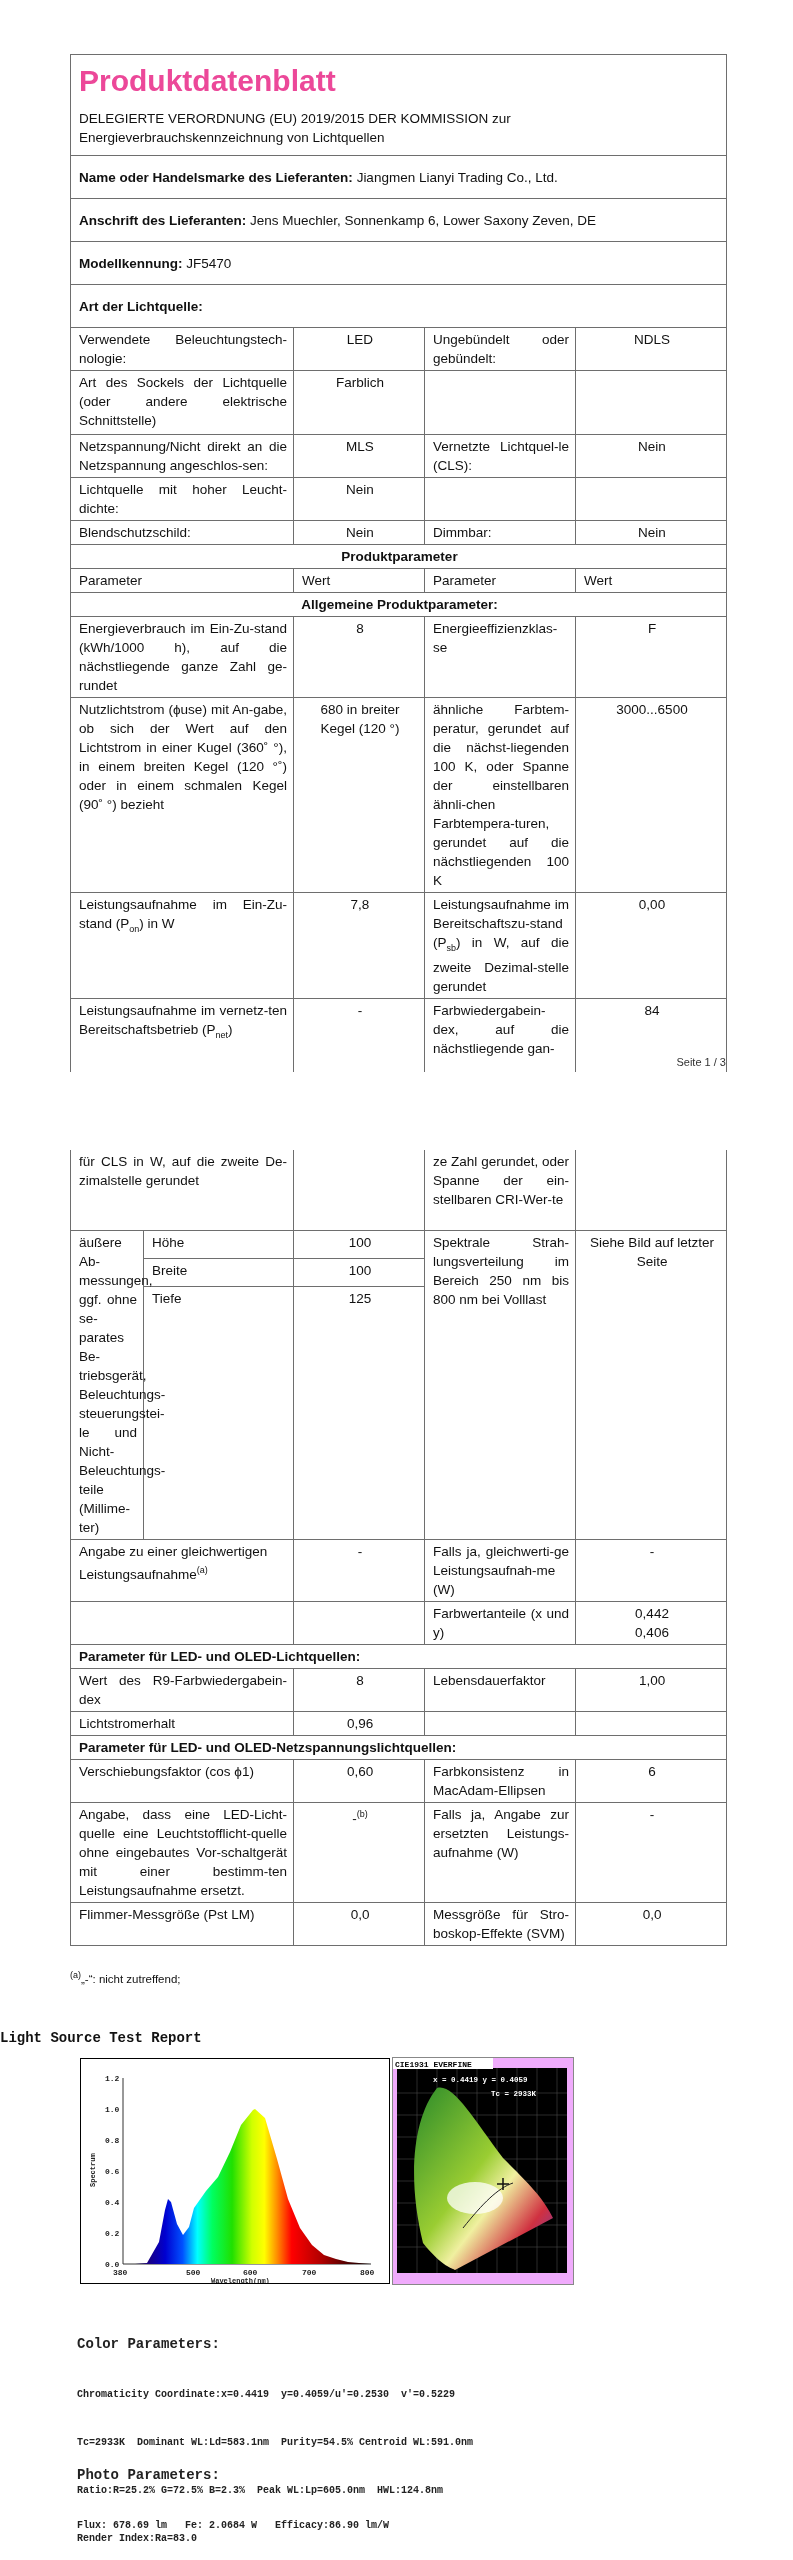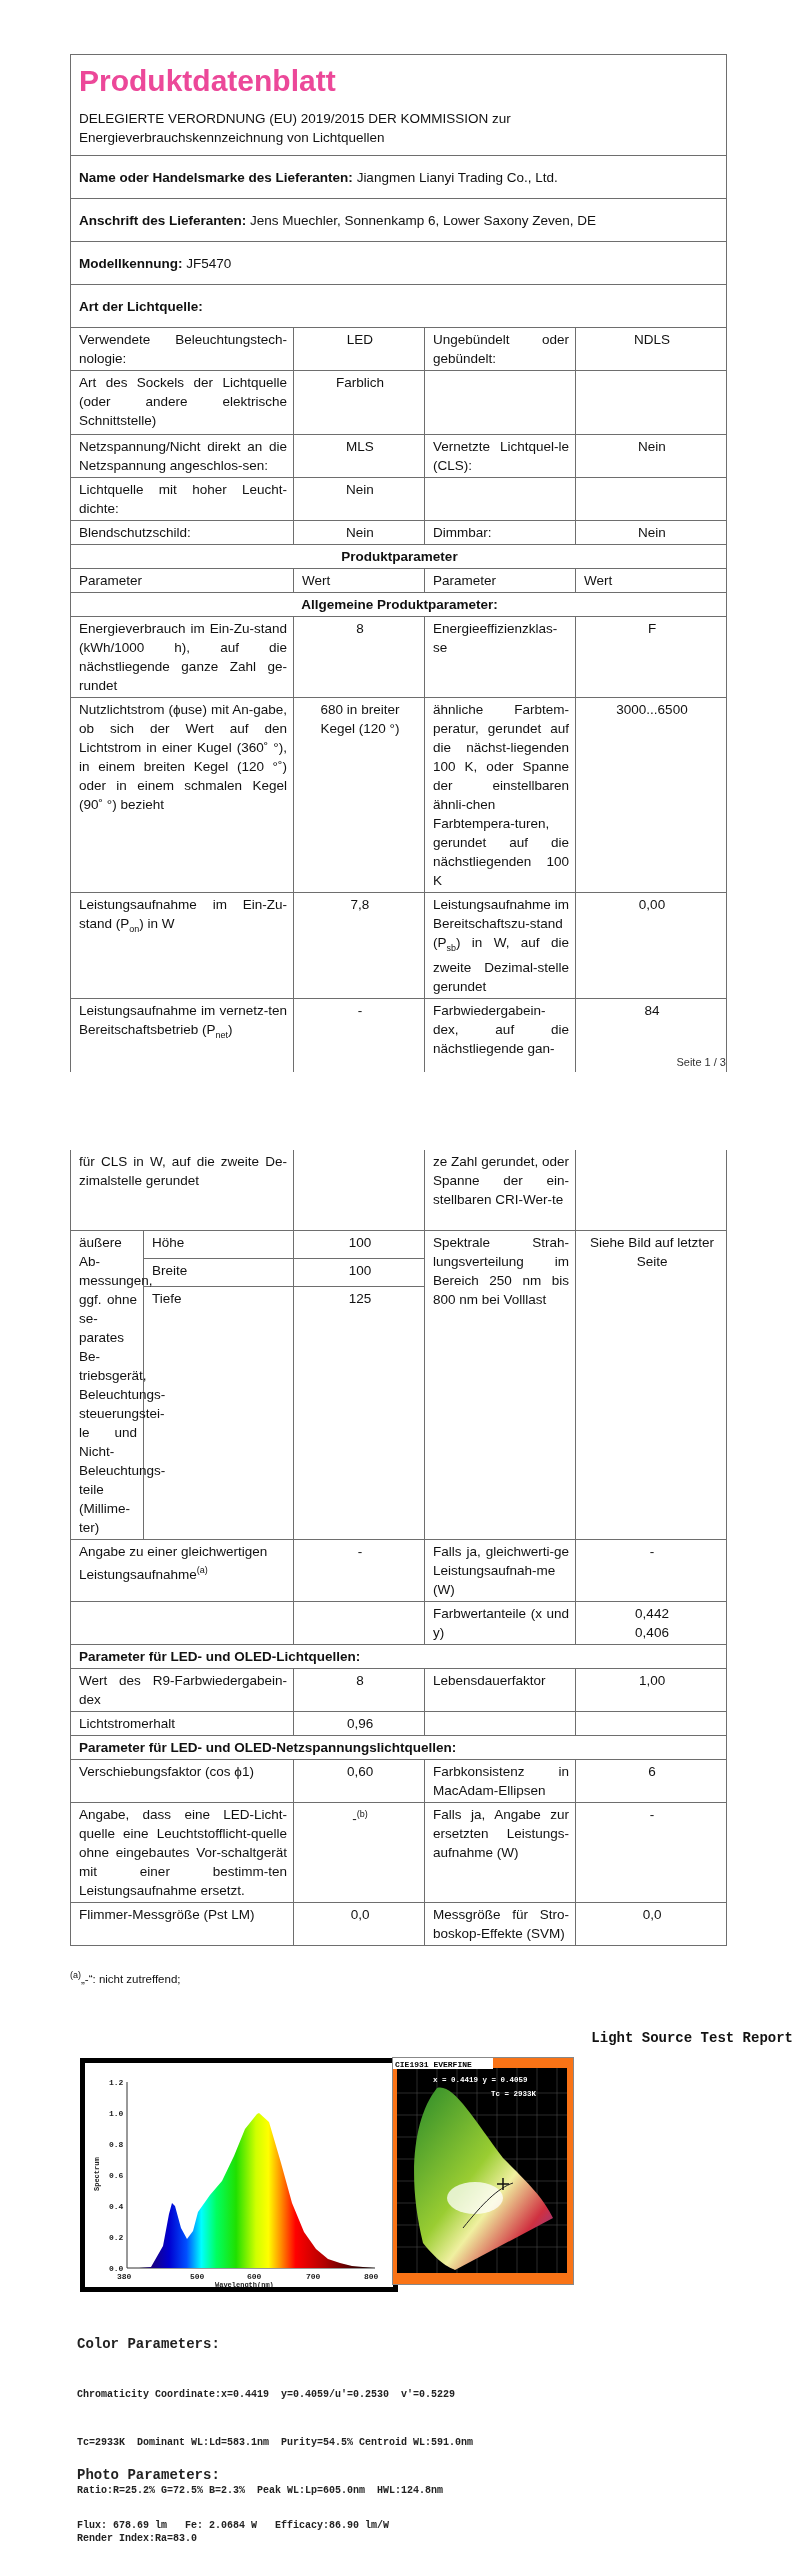--- a/index.html
+++ b/index.html
@@ -13,26 +13,26 @@
   td.c { text-align: center; }
   td.bold { font-weight: bold; }
   td.center-bold { font-weight: bold; text-align: center; }
   .title-cell { padding: 4px 8px 8px 8px !important; }
   .doc-title { color: #ec4899; font-weight: bold; font-size: 30px; line-height: 44px; margin: 0; }
   .subtitle { margin-top: 6px; line-height: 19px; }
   .lbl { font-weight: bold; }
   sub, sup { font-size: 9px; }
   .pagenum { position: absolute; right: 67px; font-size: 11px; color: #333; }
   .footnote { font-size: 11.5px; line-height: 22px; }
-  .report-title { position: absolute; left: 0; width: 793px; text-align: right; top: 2030px;
+  .report-title { position: absolute; left: 0; width: 793px; text-align: left; top: 2030px;
                   font-family: "Liberation Mono", monospace; font-weight: bold; font-size: 14px; }
   .spectrum-frame { position: absolute; left: 80px; top: 2058px; width: 308px; height: 224px;
-                    border: 5px solid #000000; background: #fff; }
+                    border: 1px solid #000000; background: #fff; }
   .cie-frame { position: absolute; left: 392px; top: 2057px; width: 180px; height: 226px;
-               border: 1px solid #888; background: #f97316; }
+               border: 1px solid #888; background: #f0abfc; }
   .params { position: absolute; left: 77px; font-family: "Liberation Mono", monospace;
             font-weight: bold; font-size: 10px; line-height: 16px; white-space: pre; color: #222; }
   .params h3 { margin: 0 0 2px 0; font-size: 14px; line-height: 18px; }
 </style>
 </head>
 <body>
 
 <div class="page" style="top:54px;">
   <table class="sheet">
     <colgroup>

